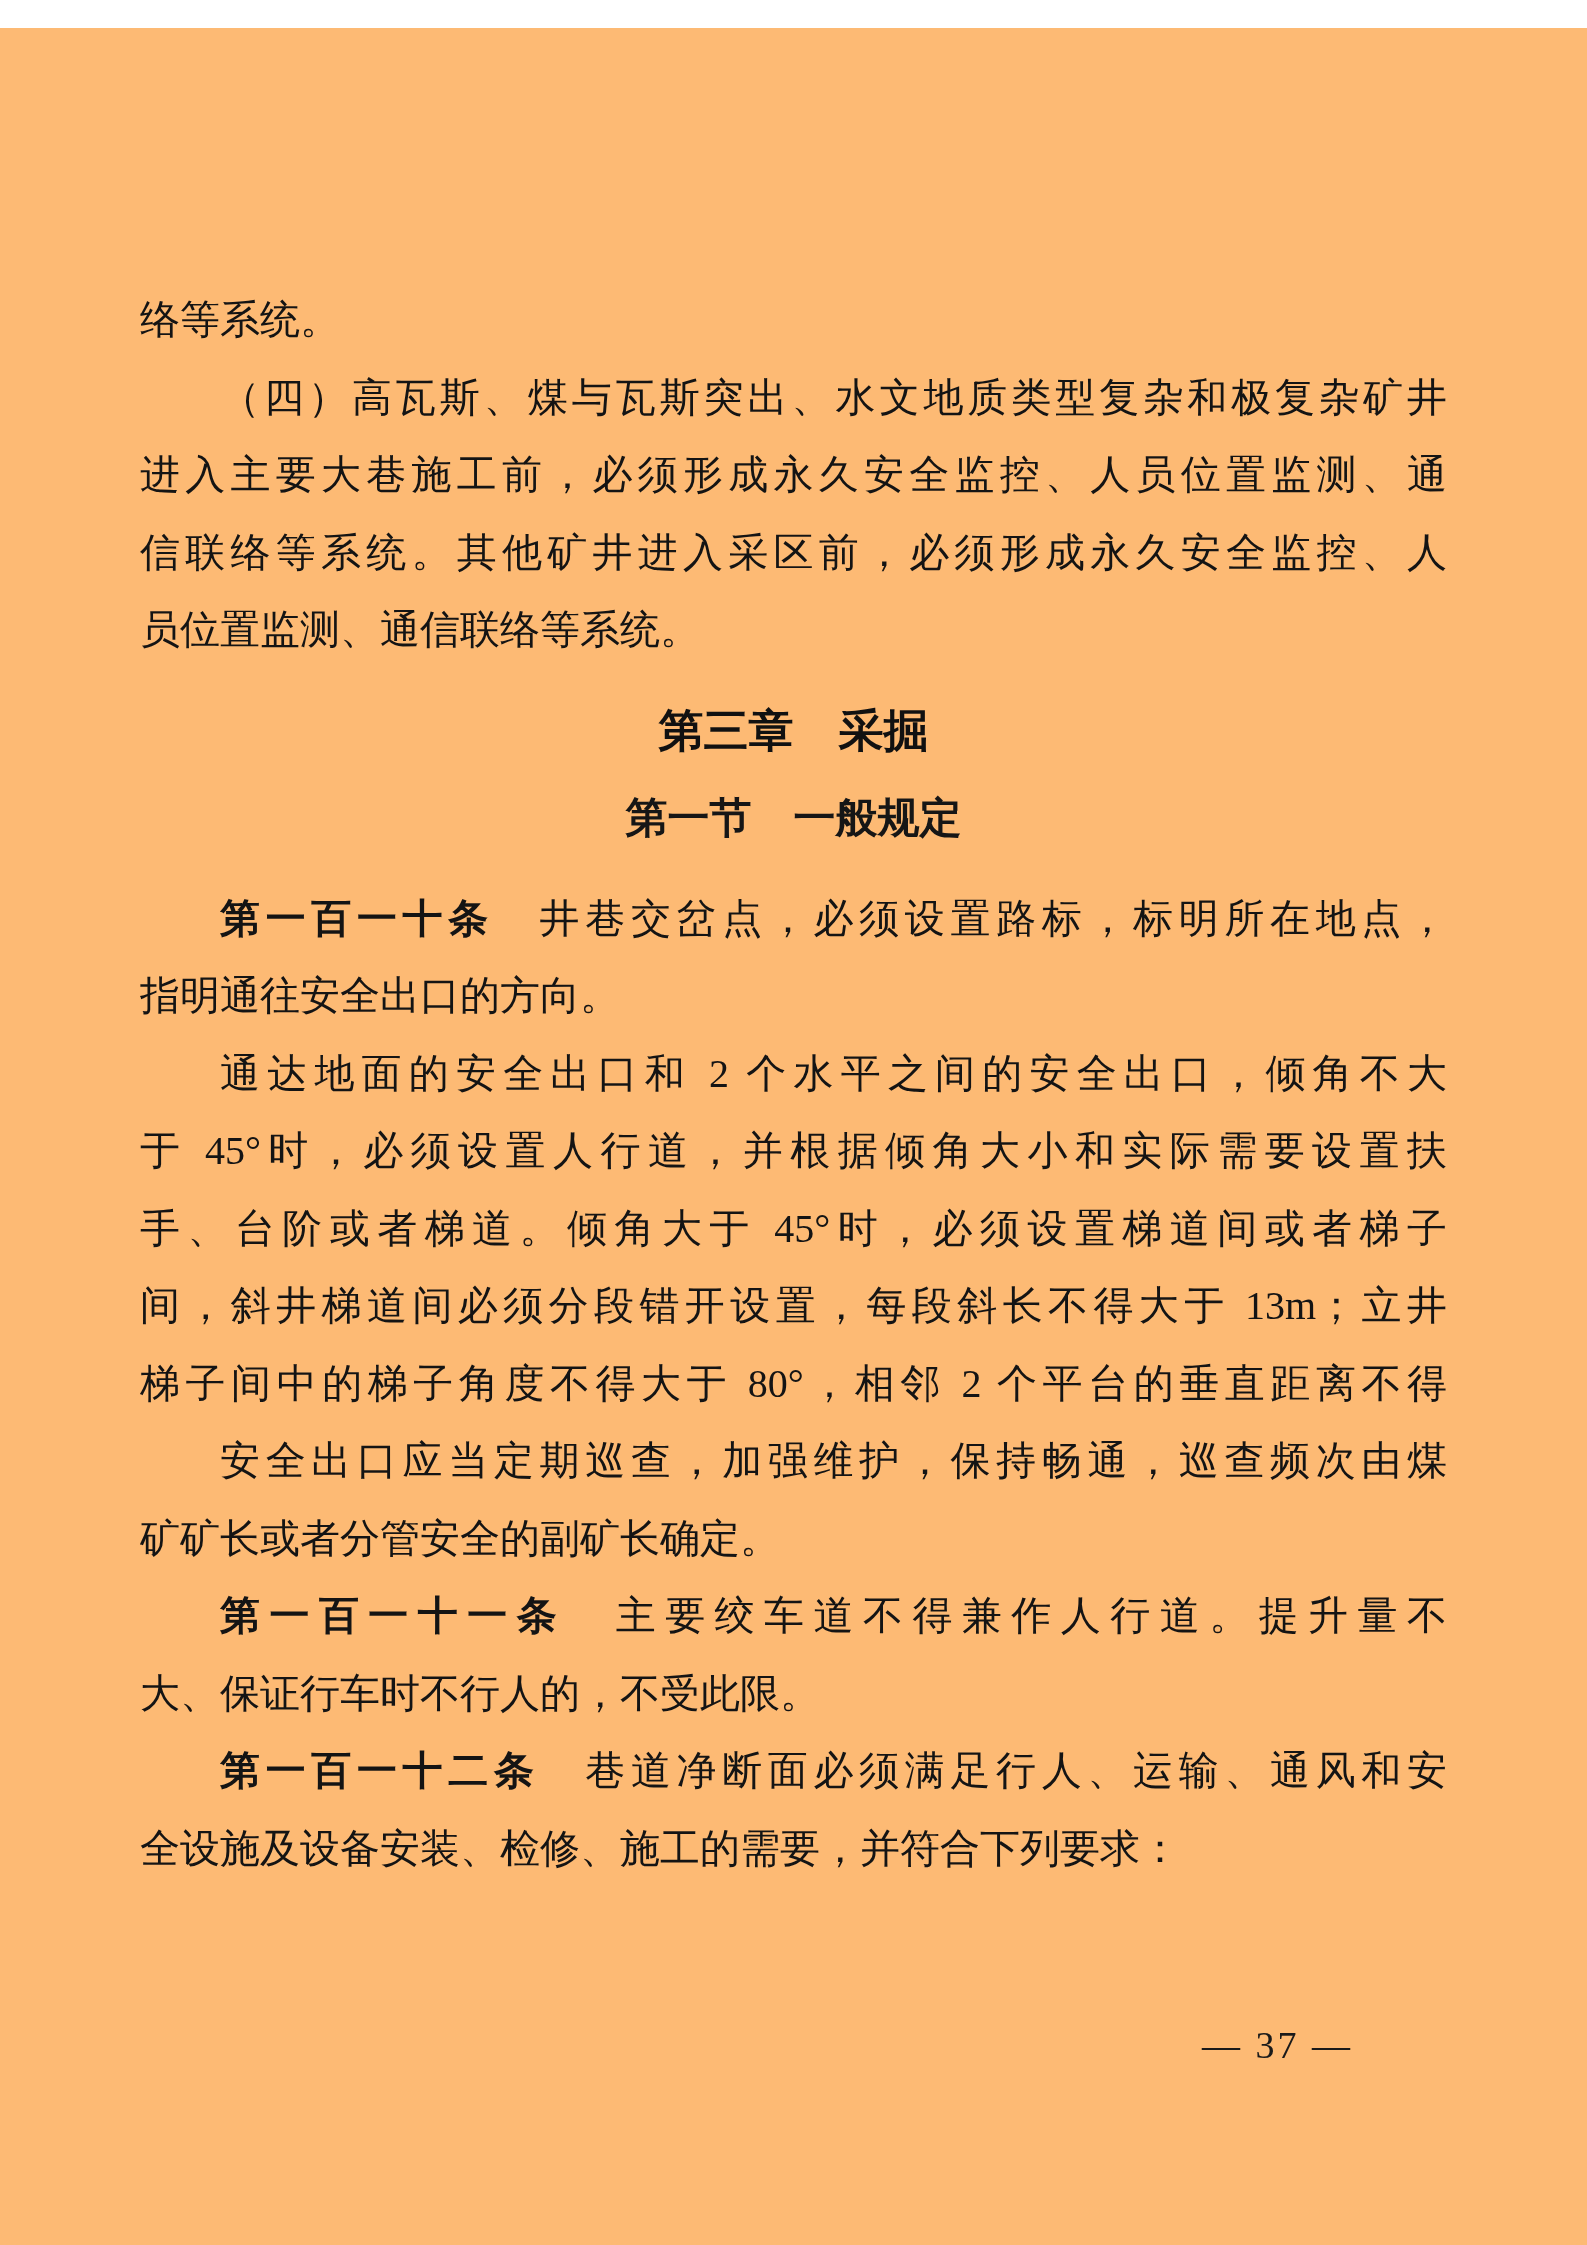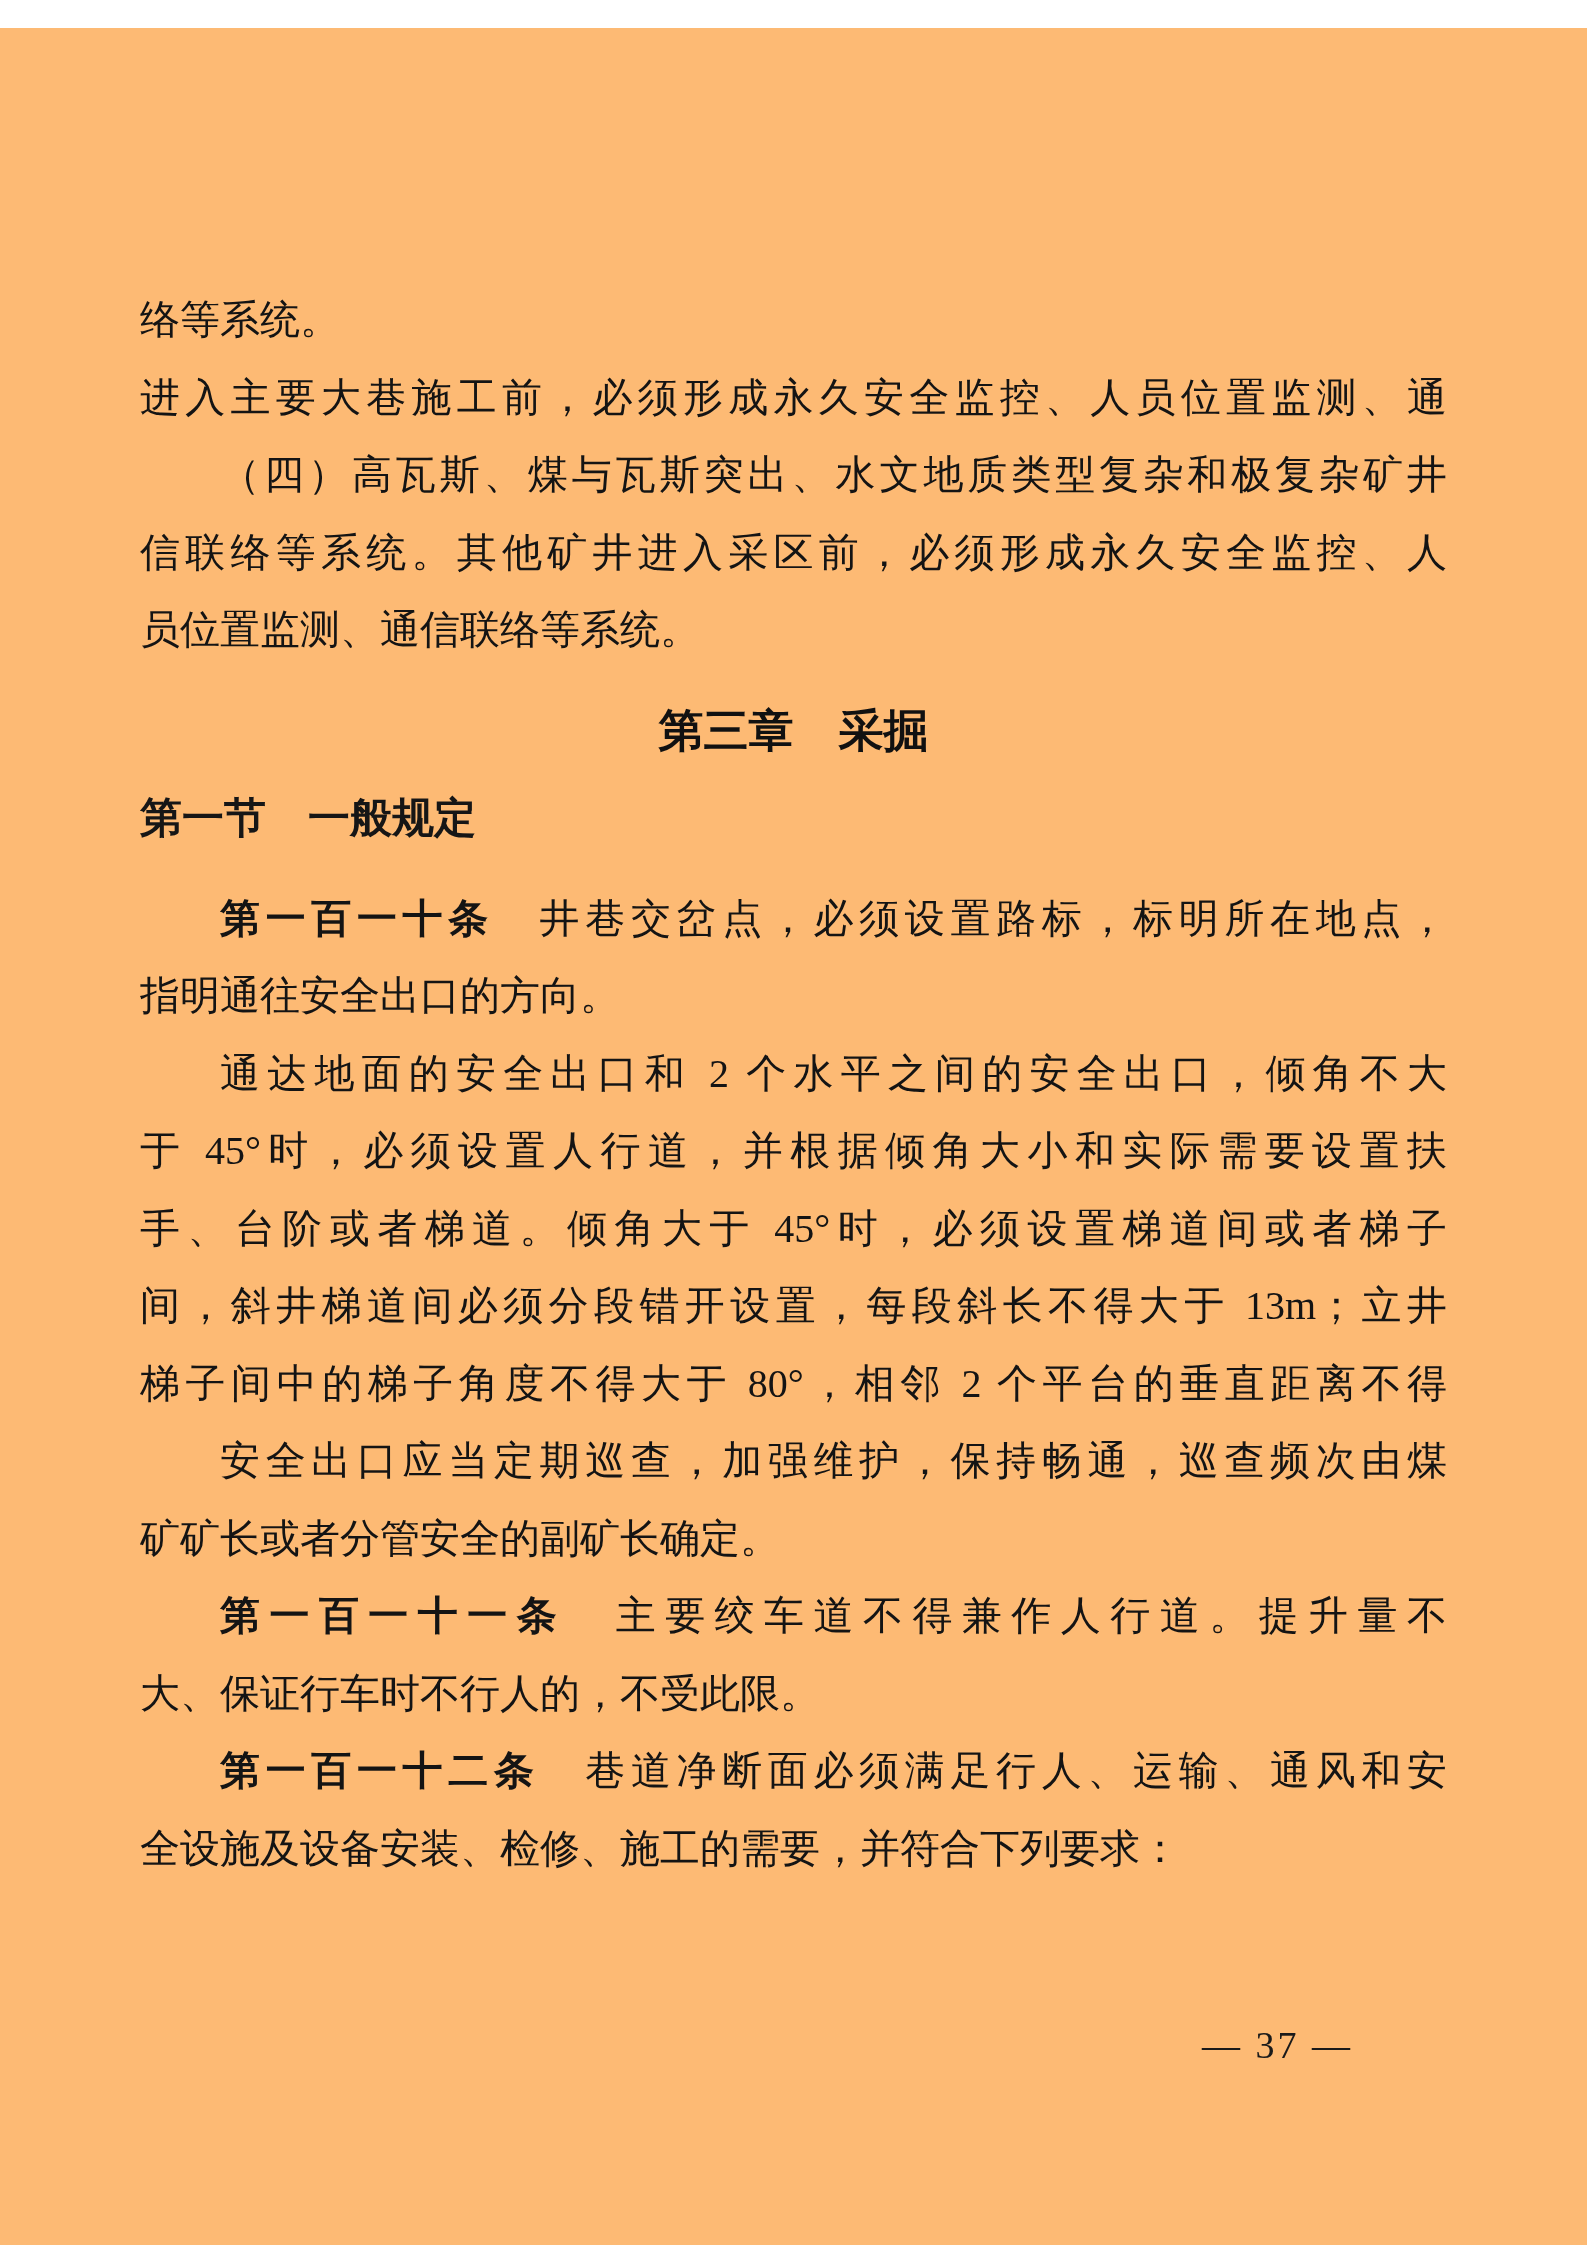--- a/index.html
+++ b/index.html
@@ -49,21 +49,21 @@
     line-height: 77.5px;
     text-align: center;
     margin: 24px 0 0 0;
     color: #111111;
   }
   .h2 {
     font-family: "Liberation Serif", serif;
     font-weight: 700;
     font-size: 42px;
     line-height: 77.5px;
-    text-align: left;
+    text-align: center;
     margin: 10px 0 22px 0;
     color: #161616;
   }
   .footer {
     position: absolute;
     top: 1995px;
     right: 234px;
     font-family: "Liberation Serif", serif;
     font-size: 38px;
     letter-spacing: 3px;
@@ -73,22 +73,22 @@
 </style>
 </head>
 <body>
 
 <main class="page">
   <div class="body-text">
       <div class="para">
         <div class="line last">络等系统。</div>
       </div>
       <div class="para">
+        <div class="line indent">（四）高瓦斯、煤与瓦斯突出、水文地质类型复杂和极复杂矿井</div>
         <div class="line">进入主要大巷施工前，必须形成永久安全监控、人员位置监测、通</div>
-        <div class="line indent">（四）高瓦斯、煤与瓦斯突出、水文地质类型复杂和极复杂矿井</div>
         <div class="line">信联络等系统。其他矿井进入采区前，必须形成永久安全监控、人</div>
         <div class="line last">员位置监测、通信联络等系统。</div>
       </div>
       <div class="h1">第三章　采掘</div>
       <div class="h2">第一节　一般规定</div>
       <div class="para">
         <div class="line indent"><span class="art">第一百一十条</span>　井巷交岔点，必须设置路标，标明所在地点，</div>
         <div class="line last">指明通往安全出口的方向。</div>
       </div>
       <div class="para">

